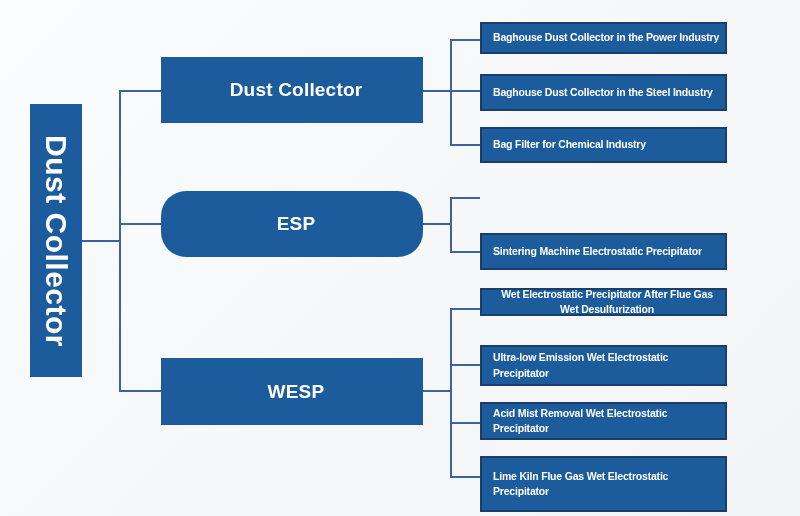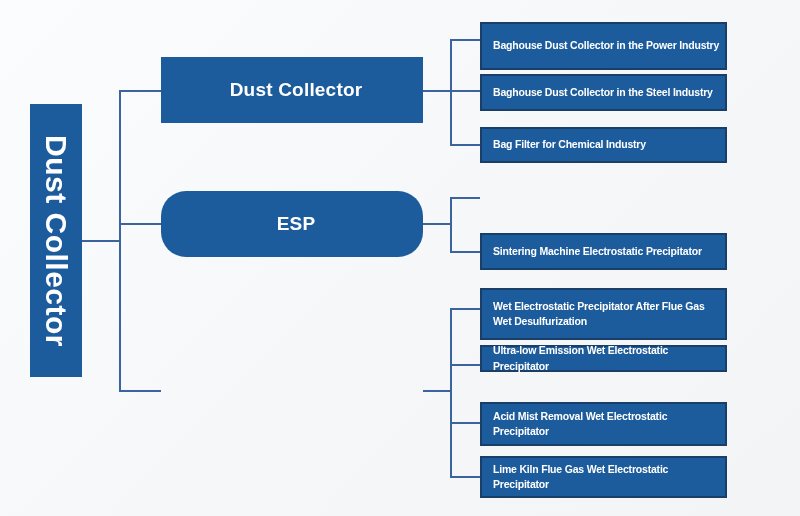--- a/index.html
+++ b/index.html
@@ -27,45 +27,48 @@
   .branch-1{top:57px;height:66px;}
   .branch-2{top:191px;height:66px;border-radius:25px;}
   .branch-3{top:358px;height:67px;}
   .leaf-box{
     left:480px;width:247px;border:2px solid rgba(24,53,88,0.75);
     flex-direction:column;align-items:flex-start;justify-content:center;
     padding-left:11px;padding-right:4px;
     font-size:10.5px;font-weight:bold;letter-spacing:-0.2px;line-height:1.45;
   }
   .leaf-box span{white-space:nowrap;}
-  .leaf-1{top:22px;height:48px;}
+  .leaf-1{top:22px;height:32px;}
   .leaf-2{top:74px;height:37px;}
   .leaf-3{top:127px;height:36px;}
   .leaf-4{top:180px;height:37px;}
   .leaf-5{top:233px;height:37px;text-align:right;}
-  .leaf-6{top:288px;height:52px;}
-  .leaf-7{top:345px;height:27px;}
-  .leaf-8{top:402px;height:44px;}
-  .leaf-9{top:456px;height:42px;}
+  .leaf-6{top:288px;height:28px;align-items:center;}
+  .leaf-7{top:345px;height:41px;}
+  .leaf-8{top:402px;height:38px;}
+  .leaf-9{top:456px;height:56px;}
   .line{position:absolute;background:#3d639e;}
 </style>
 </head>
 <body>
 
 <div class="stage">
 
   <div class="node root-box">
     <div class="vtext">Dust Collector</div>
   </div>
 
   <div class="node branch-box branch-1">
     <span>Dust Collector</span>
   </div>
   <div class="node branch-box branch-2">
     <span>ESP</span>
+  </div>
+  <div class="node branch-box branch-3">
+    <span>WESP</span>
   </div>
 
   <div class="node leaf-box leaf-1">
     <span>Baghouse Dust Collector in the Power Industry</span>
   </div>
   <div class="node leaf-box leaf-3">
     <span>Bag Filter for Chemical Industry</span>
   </div>
   <div class="node leaf-box leaf-2">
     <span>Baghouse Dust Collector in the Steel Industry</span>

